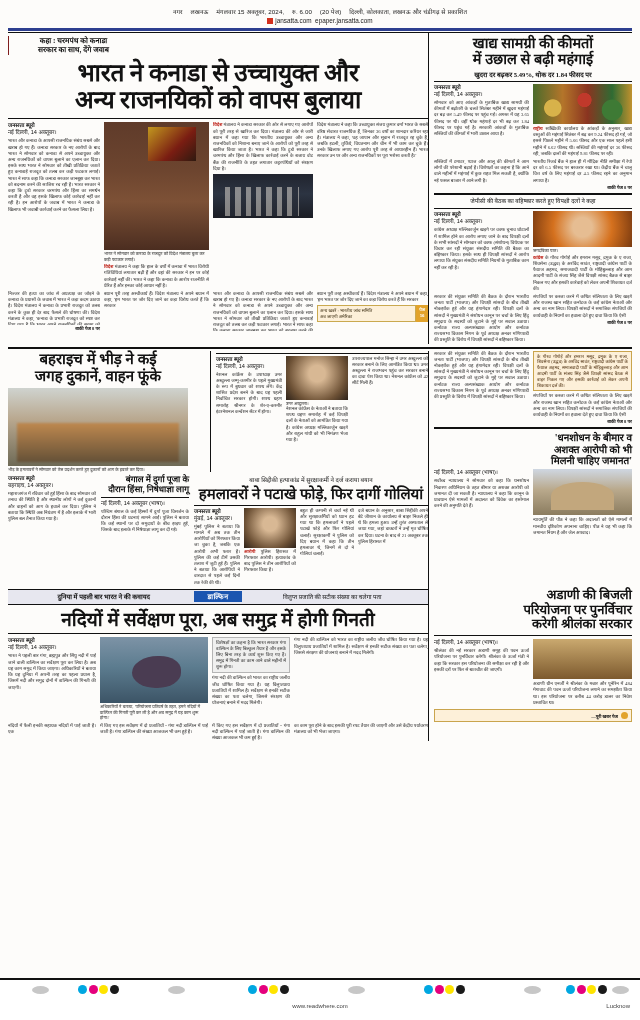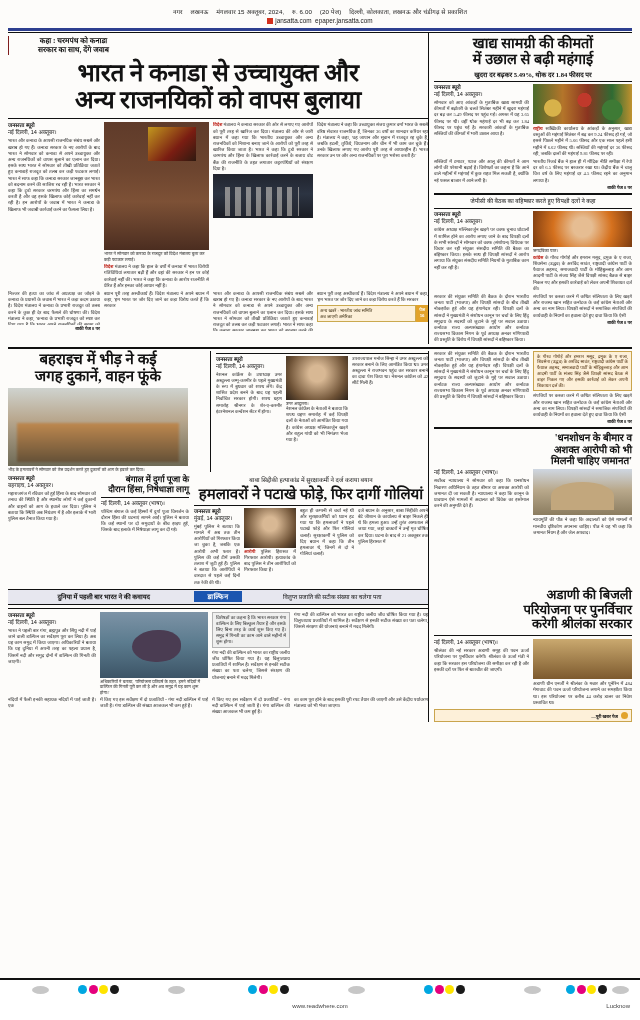--- a/index.html
+++ b/index.html
@@ -388,20 +388,21 @@
     </div>
   </div>
 
   <div class="topwrap">
     <div class="leftzone">
       <div class="band">
         <div class="bk" style="flex:1;text-align:center">दुनिया में पहली बार भारत ने की कवायद</div>
         <div class="tag-blue">डाल्फिन</div>
         <div class="bk" style="flex:1;text-align:center;font-weight:normal;font-size:6px">विलुप्त प्रजाति की सटीक संख्या का चलेगा पता</div>
       </div>
+      <div class="hl" style="font-size: 19px; margin-top: 4px; white-space: pre-line;">नदियों में सर्वेक्षण पूरा, अब समुद्र में होगी गिनती</div>
       <div class="hr-b" style="margin-top:3px"></div>
 
       <div style="display:flex;gap:4px;margin-top:3px">
         <div style="width:88px">
           <div class="byline">जनसत्ता ब्यूरो</div>
           <div class="byline" style="font-weight:normal">नई दिल्ली, 14 अक्तूबर।</div>
           <div class="body-txt" style="margin-top:2px;max-height:96px">भारत ने पहली बार गंगा, ब्रह्मपुत्र और सिंधु नदी में पाई जाने वाली डाल्फिन का सर्वेक्षण पूरा कर लिया है। अब यह काम समुद्र में किया जाएगा। अधिकारियों ने बताया कि यह दुनिया में अपनी तरह का पहला प्रयास है, जिसमें नदी और समुद्र दोनों में डाल्फिन की गिनती की जाएगी।</div>
         </div>
         <div style="width:108px">
           <div class="photo ph-dolphin" style="height:66px"></div>

